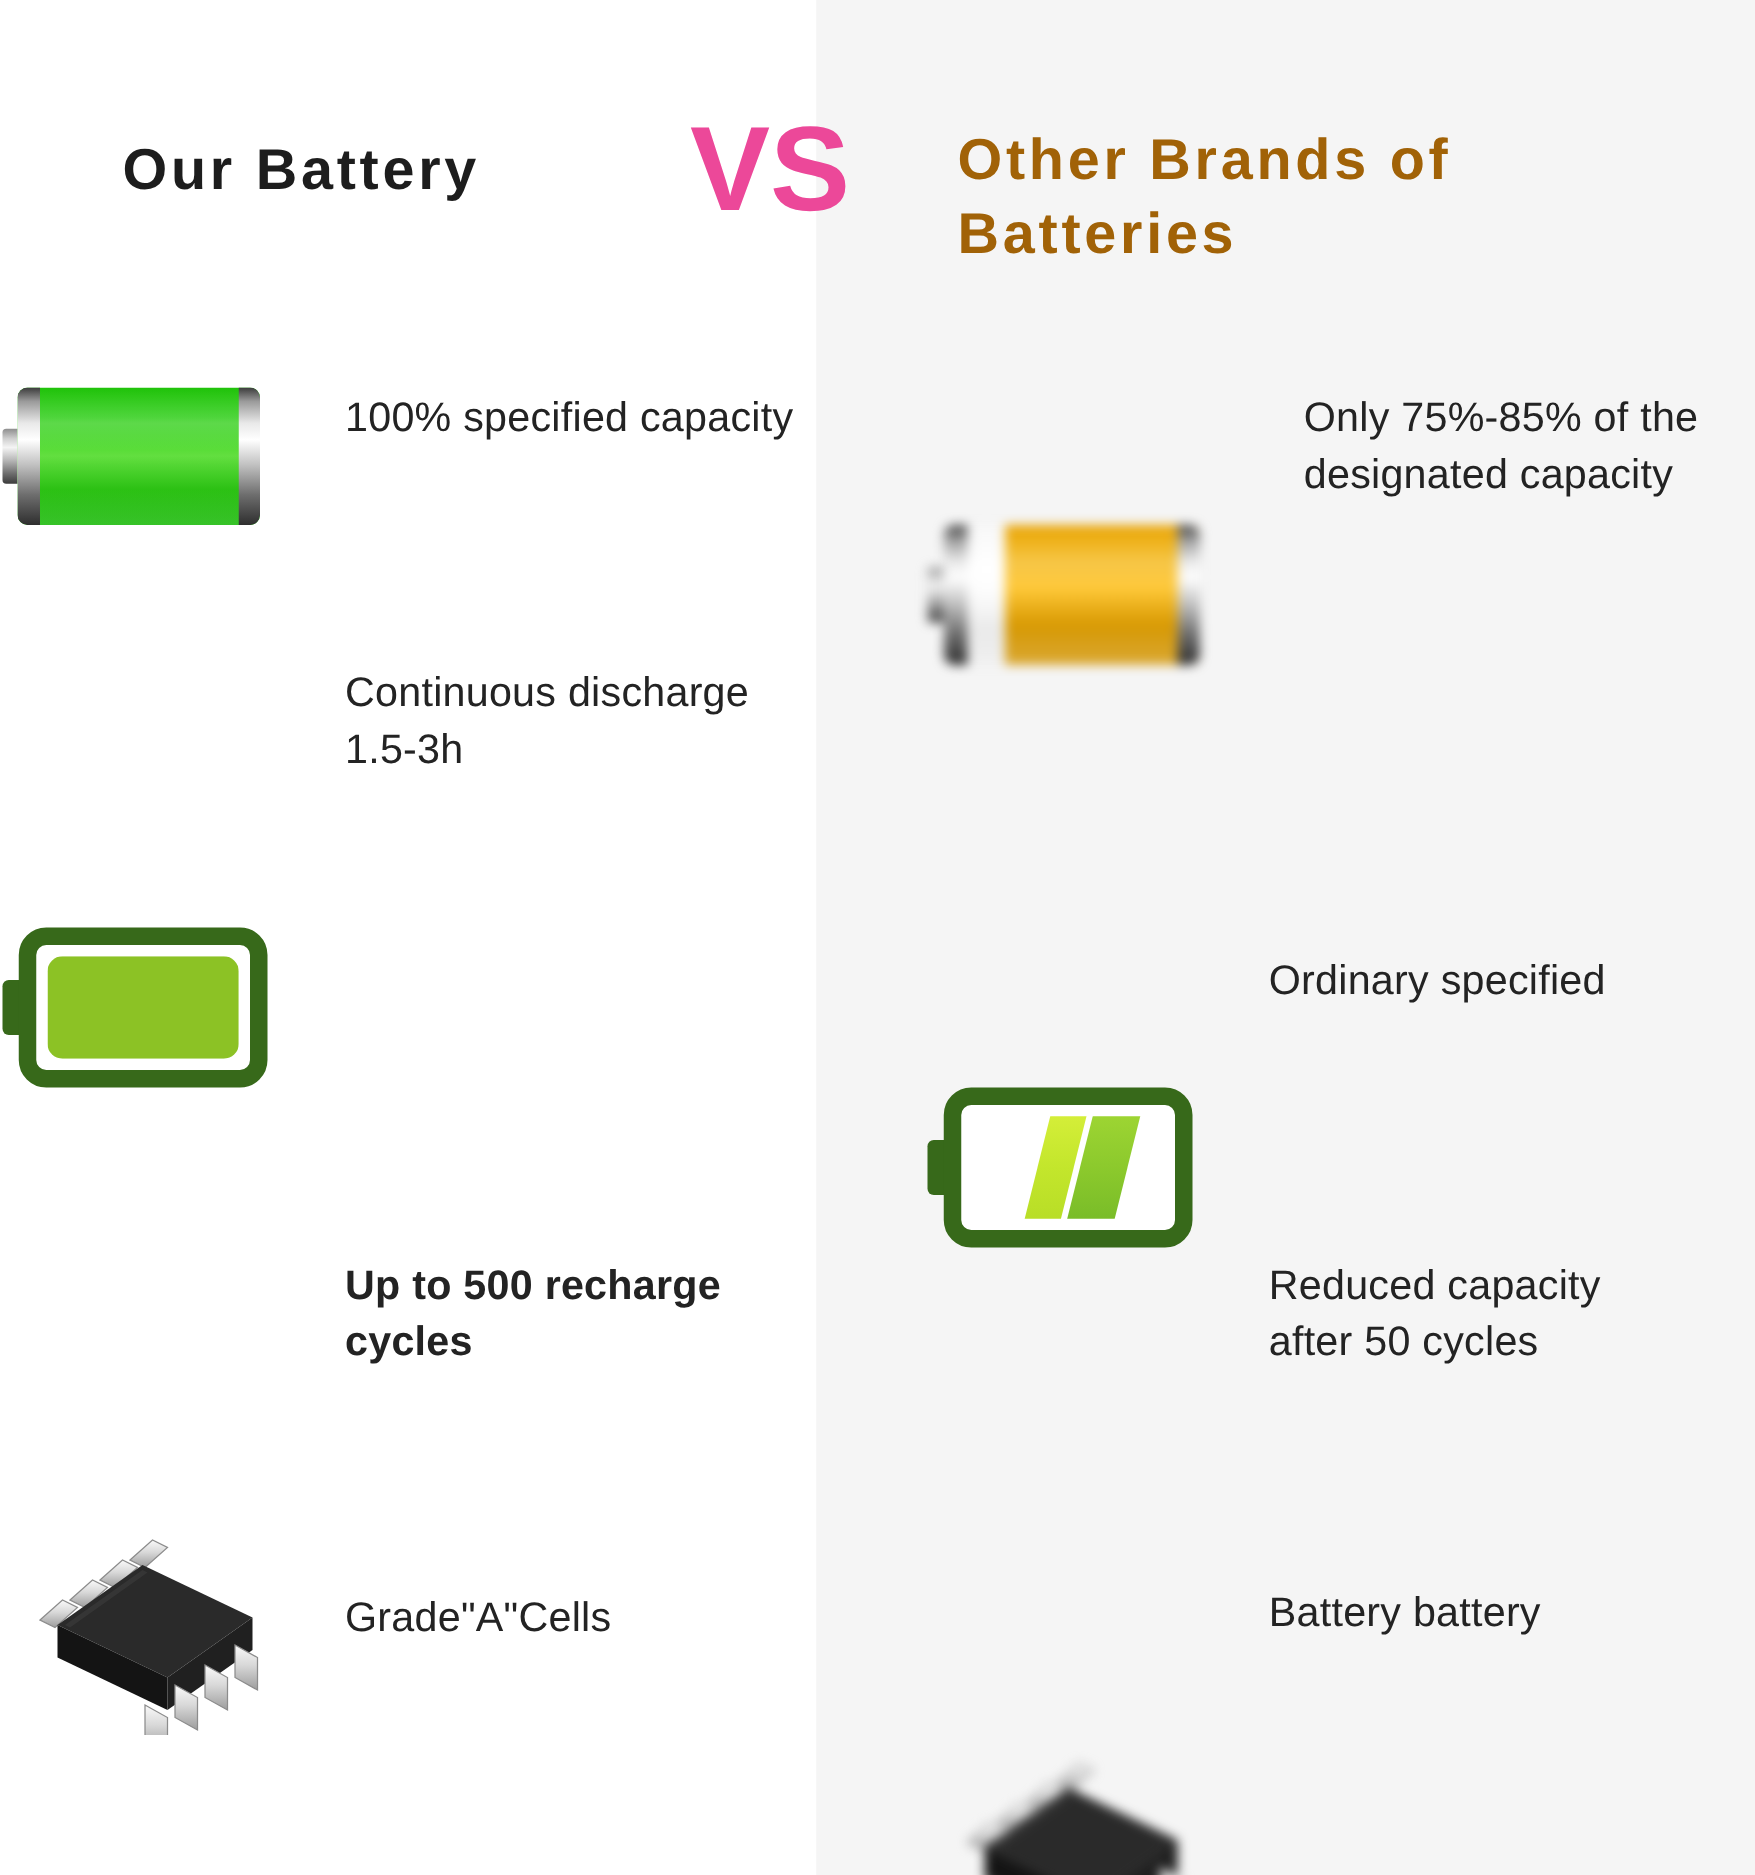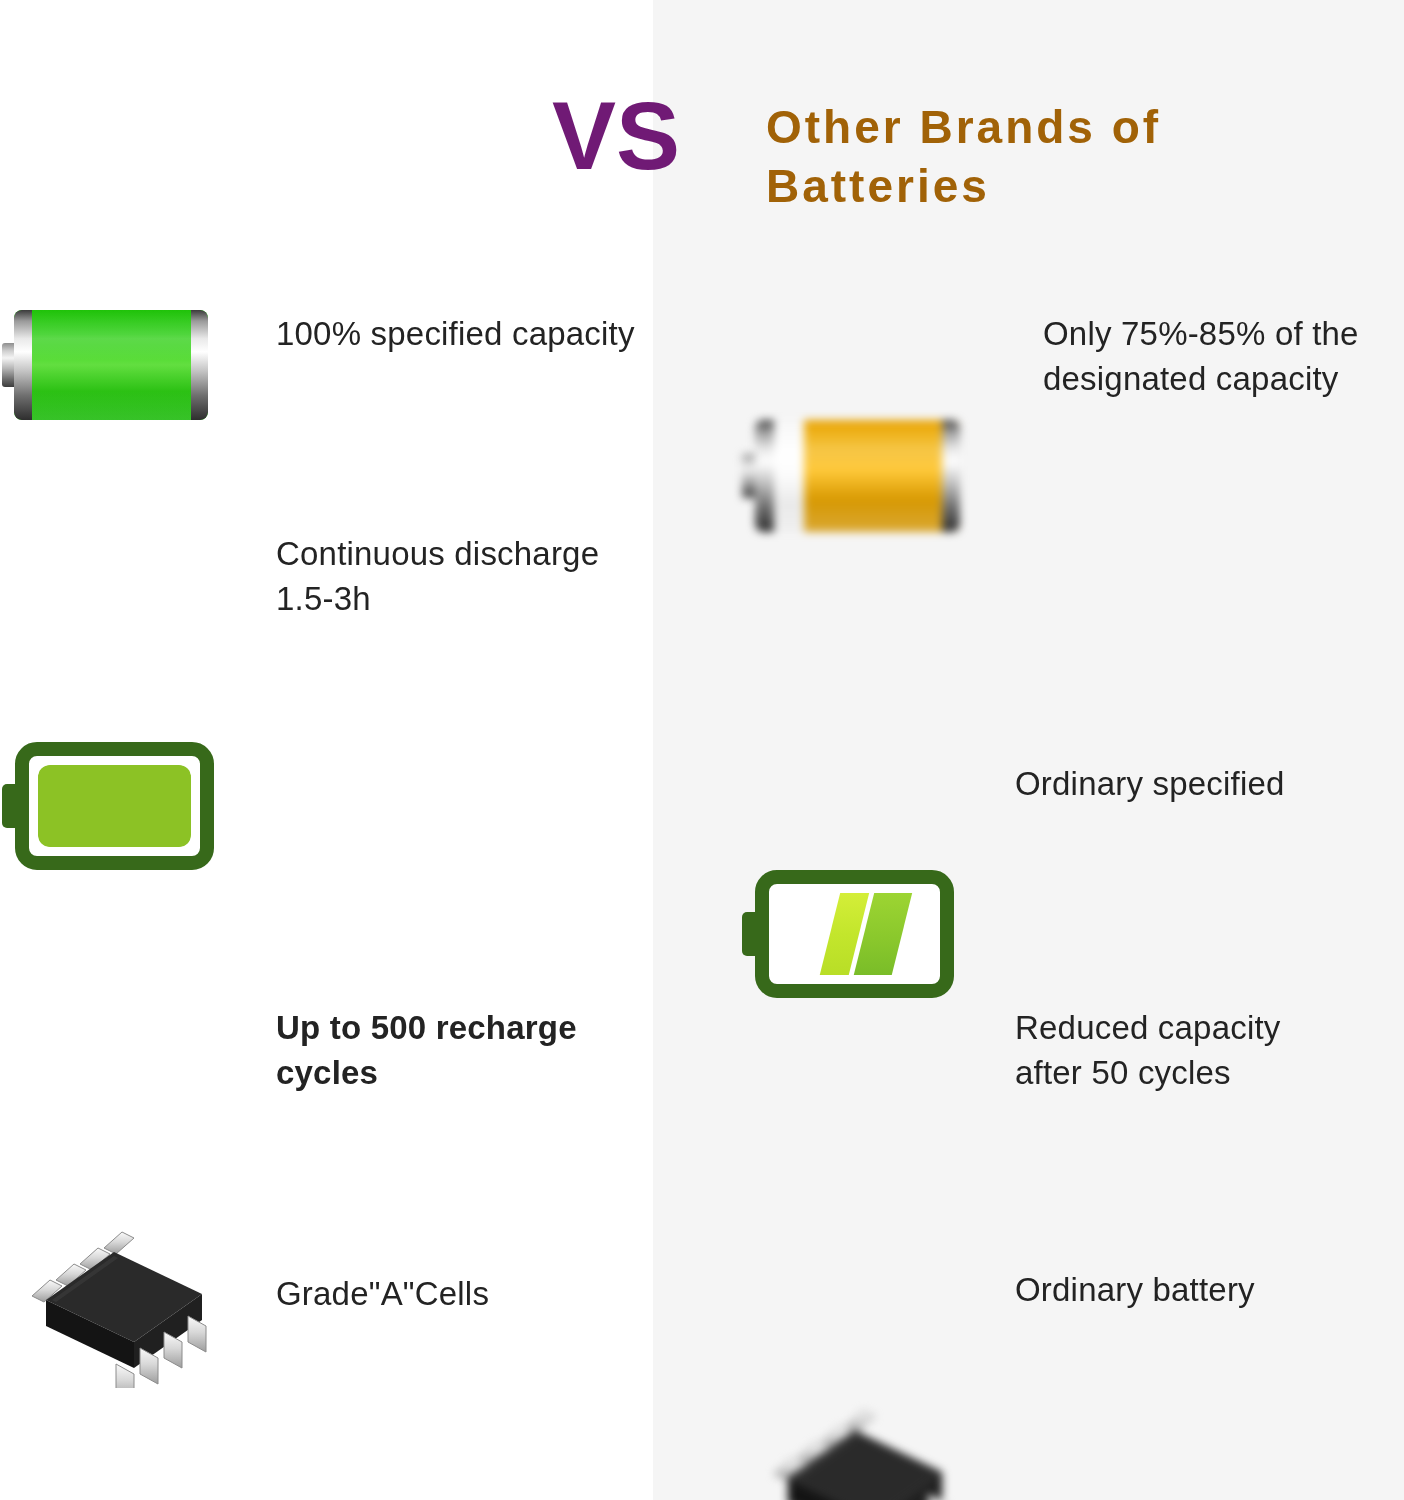--- a/index.html
+++ b/index.html
@@ -42,21 +42,21 @@
     color: #1d1d1d;
     letter-spacing: 3px;
     line-height: 1.18;
     white-space: nowrap;
   }
   .head-vs {
     position: absolute;
     left: 552px; top: 88px;
     font-size: 96px;
     font-weight: bold;
-    color: #701a75;
+    color: #ec4899;
     letter-spacing: 0px;
     line-height: 1;
   }
   .head-right {
     position: absolute;
     left: 766px; top: 98px;
     width: 540px;
     font-size: 46px;
     font-weight: bold;
     color: #a16207;
@@ -191,20 +191,21 @@
   .chip svg { display: block; width: 100%; height: 100%; }
 </style>
 </head>
 <body>
 
 <div id="page">
 
   <div class="half-left"></div>
   <div class="half-right"></div>
 
+  <div class="head-left">Our Battery</div>
   <div class="head-vs">VS</div>
   <div class="head-right">Other Brands of Batteries</div>
 
   <div class="icon-box battflat" style="left:2px; top:310px; width:206px; height:110px;">
     <div class="nub"></div>
     <div class="body">
       <div class="fill green-fill" style="left:0; right:0;"></div>
       <div class="sheen"></div>
       <div class="cap l"></div>
       <div class="cap r"></div>
@@ -306,15 +307,15 @@
     </svg>
   </div>
   <div class="rowtext col-r" style="top:762px;">Ordinary specified</div>
 
   <div class="rowtext col-l" style="top:1006px;font-weight:bold;">Up to 500 recharge cycles</div>
 
   <div class="rowtext col-r" style="top:1006px;">Reduced capacity after 50 cycles</div>
 
   <div class="rowtext col-l" style="top:1272px;">Grade"A"Cells</div>
 
-  <div class="rowtext col-r" style="top:1268px;">Ordinary battery</div>
+  <div class="rowtext col-r" style="top:1268px;">Battery battery</div>
 
 </div>
 
 </body></html>

